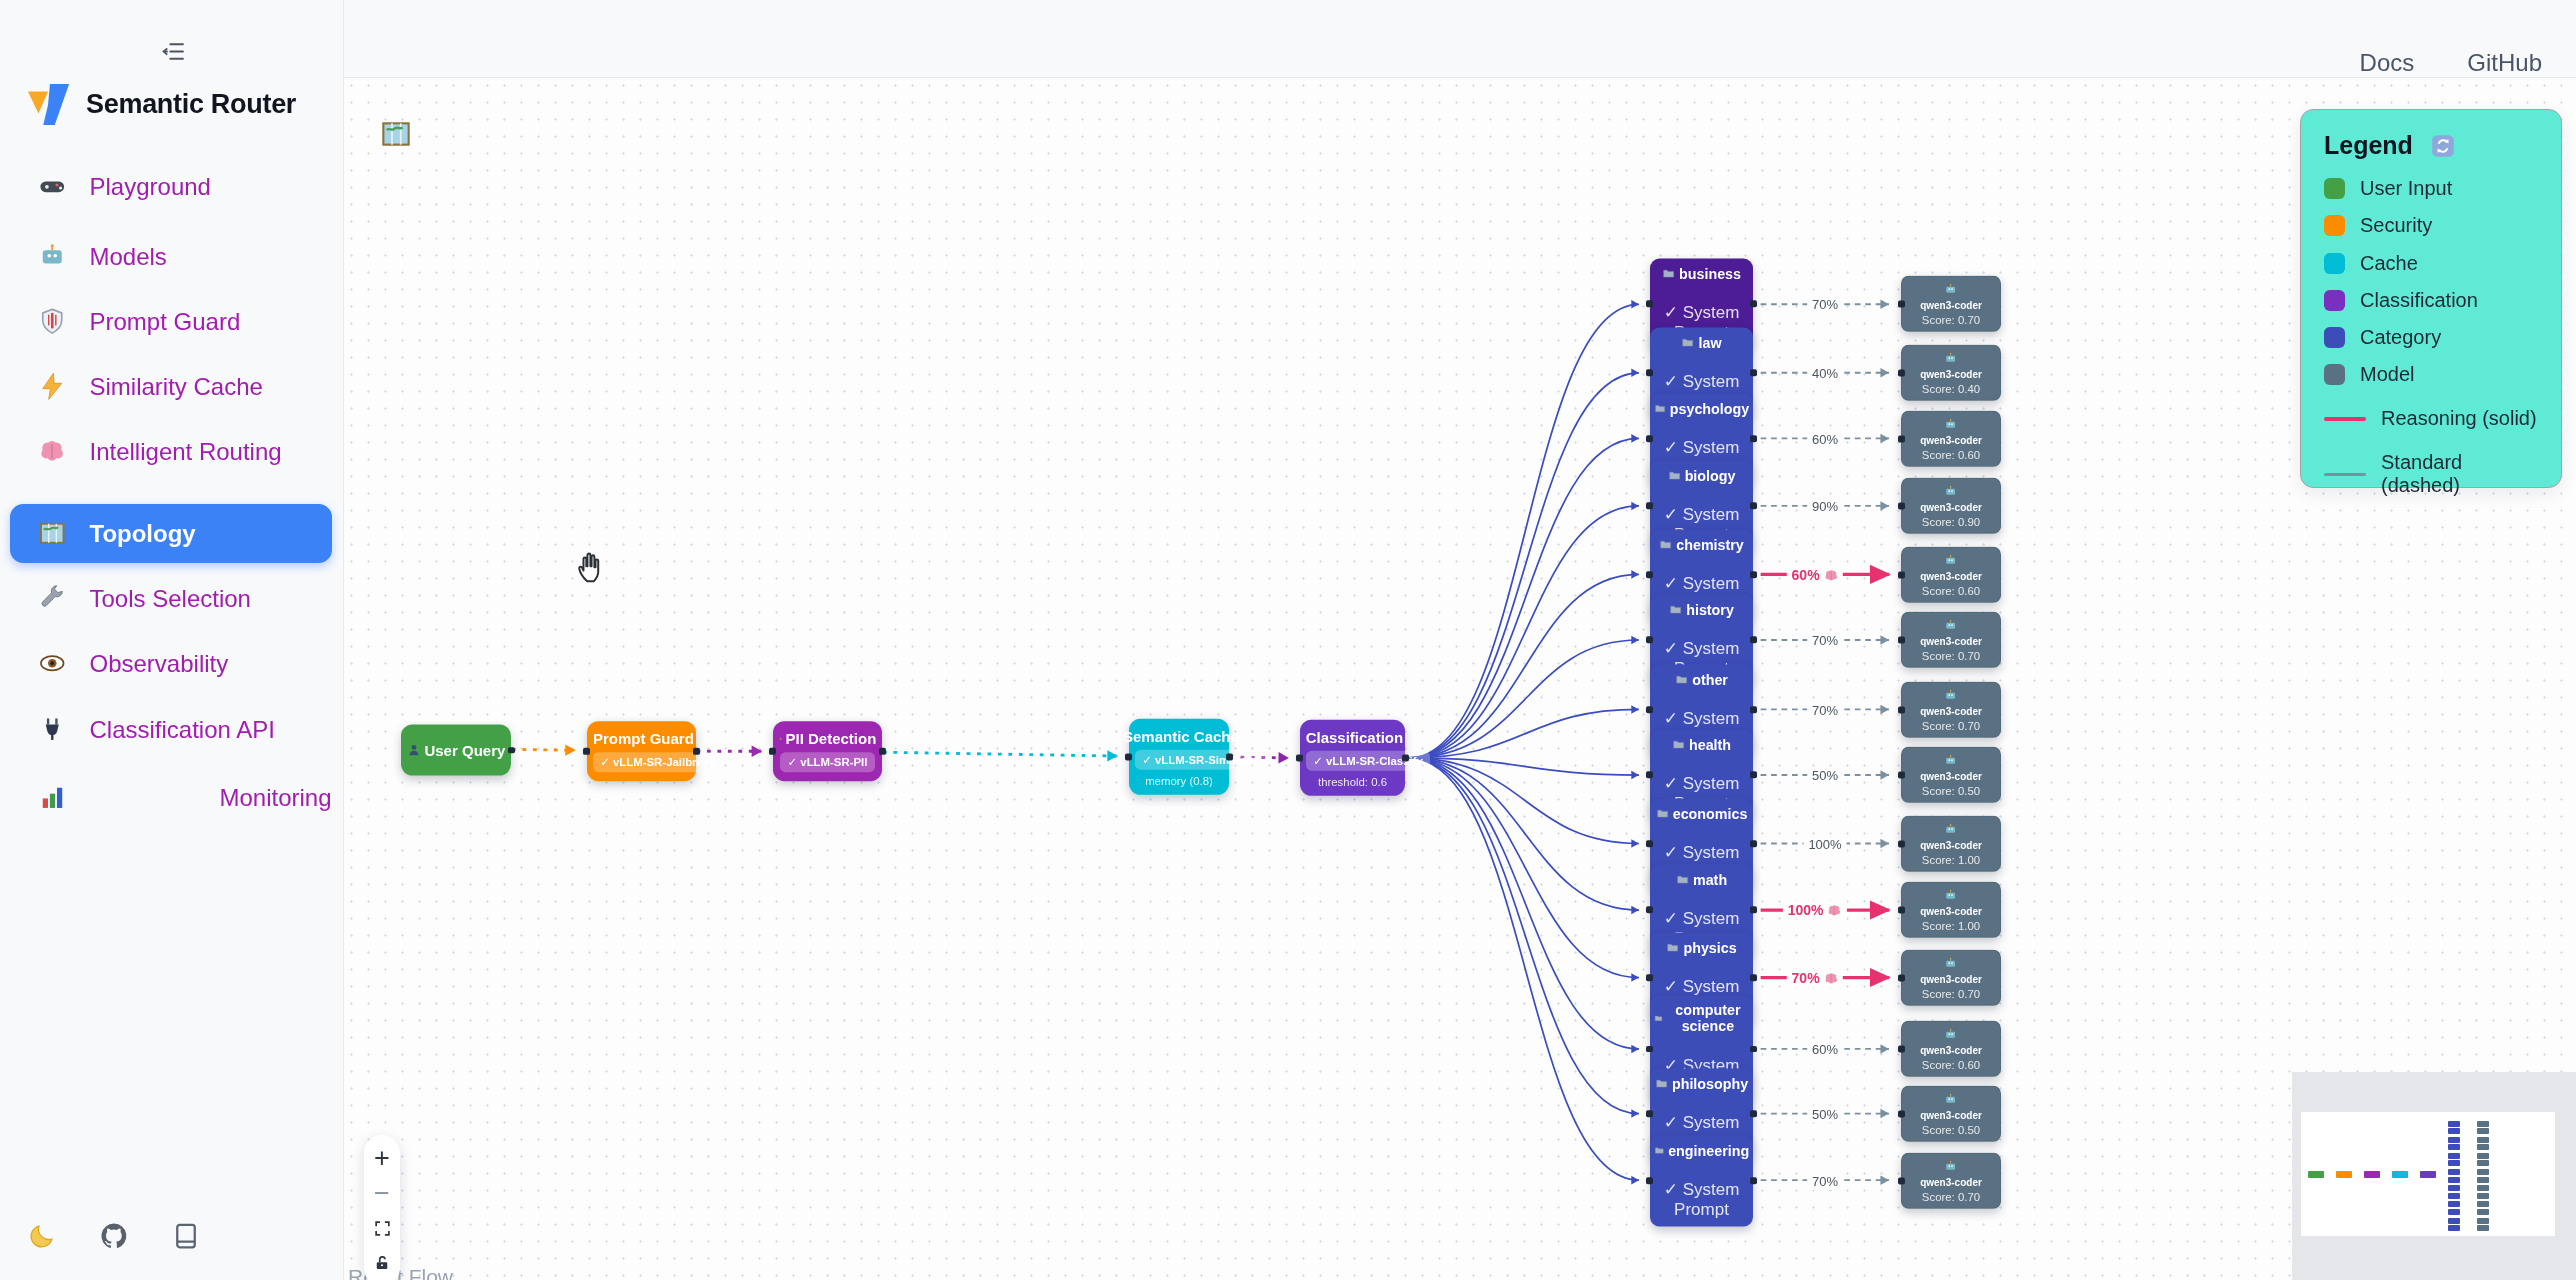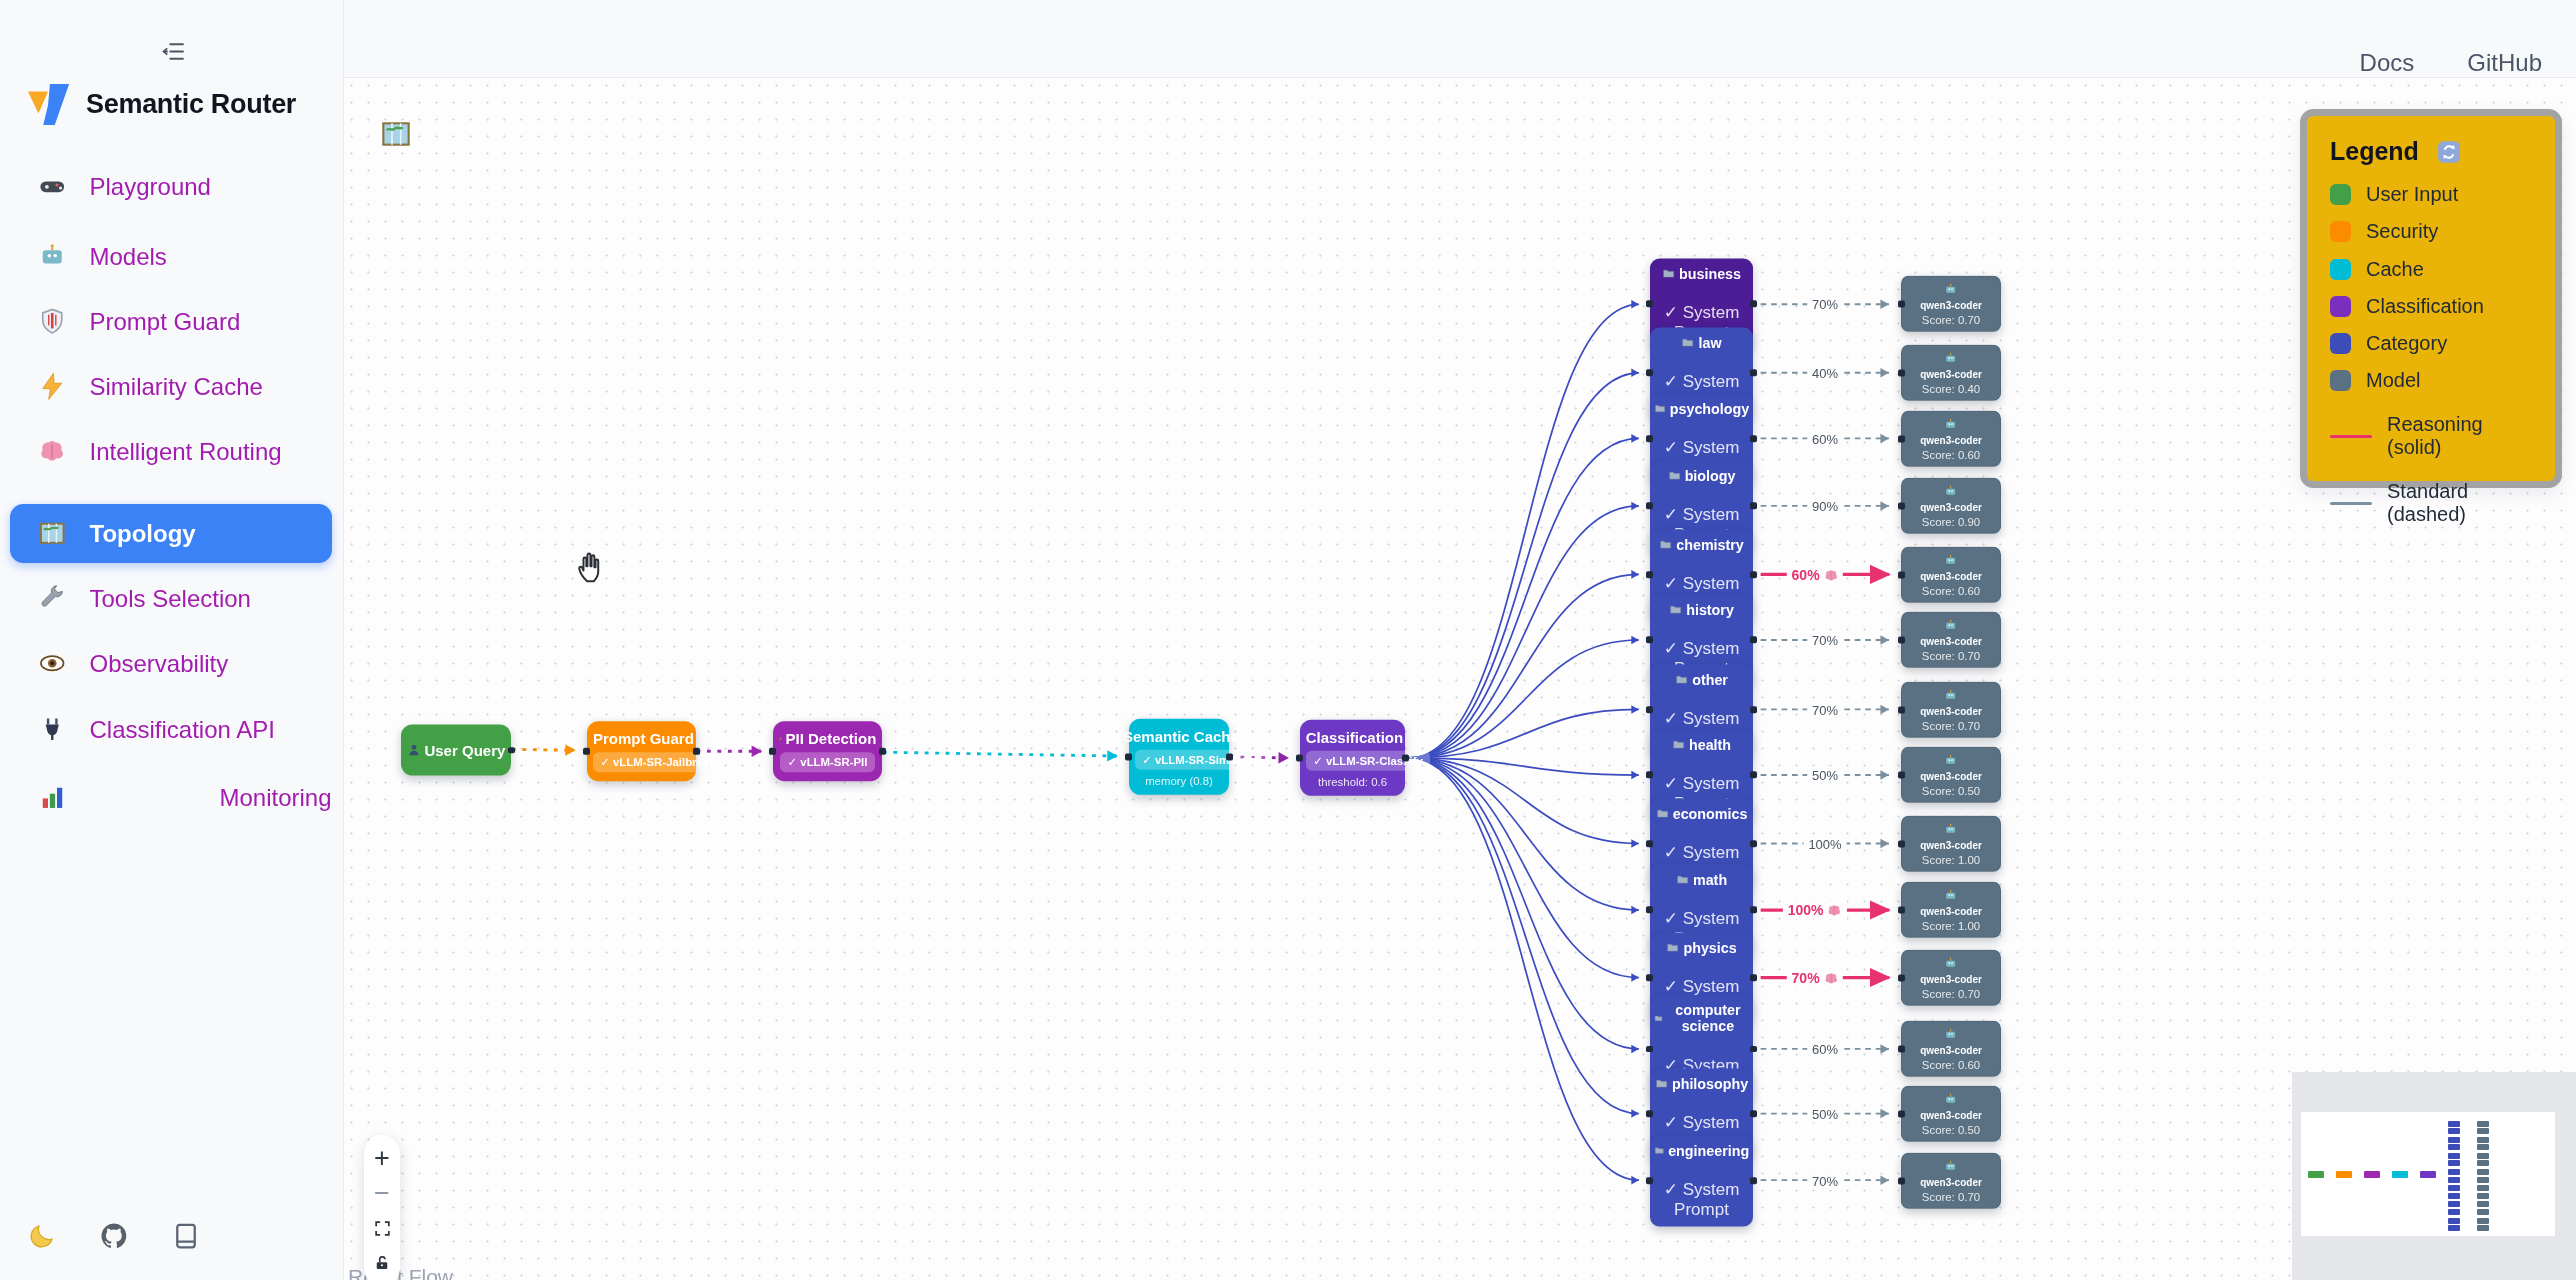--- a/index.html
+++ b/index.html
@@ -42,21 +42,21 @@
   .mdl-node{border-radius:7.6px;padding:5.7px 3.8px;border:1px solid #44566455;}
   .mdl-node .ttl{font-size:10px;flex-direction:column;}
   .mdl-node .sub{font-size:11.4px;color:rgba(255,255,255,.85);margin-top:2.9px;}
   .handle{position:absolute;width:6.7px;height:6.7px;background:#1e293b;border-radius:1.9px;top:50%;}
   .h-l{left:-3.8px;transform:translateY(-50%);}
   .h-r{right:-3.8px;transform:translateY(-50%);}
   .elabel{position:absolute;transform:translate(-50%,-50%);font-size:13px;color:#4a5560;background:#fdfdfe;padding:1px 4.8px;white-space:nowrap;pointer-events:auto;}
   .elabel.reason{color:#e8316f;font-weight:bold;font-size:14px;display:flex;align-items:center;gap:3.8px;}
 
   
-  #legend{position:absolute;left:2300px;top:109px;width:262px;height:379px;background:#eab308;border:7px solid #a3a3a3;border-radius:13.3px;box-shadow:0 5.7px 17px rgba(15,23,42,.08);z-index:30;box-sizing:border-box;padding:21px 23px;}
+  #legend{position:absolute;left:2300px;top:109px;width:262px;height:379px;background:#5eead4;border:1px solid #a3a3a3;border-radius:13.3px;box-shadow:0 5.7px 17px rgba(15,23,42,.08);z-index:30;box-sizing:border-box;padding:21px 23px;}
   #legend-title-row{display:flex;align-items:center;gap:17px;margin-bottom:17px;}
   #legend-title{font-size:25px;font-weight:bold;color:#10151f;}
   .lg-row{display:flex;align-items:center;gap:15px;margin-top:14.3px;}
   .lg-swatch{width:21px;height:21px;border-radius:5.7px;flex:0 0 auto;}
   .lg-label{font-size:20px;color:#1f2937;}
   .lg-line{width:42px;height:3.8px;border-radius:1.9px;flex:0 0 auto;}
 
   
   #controls{position:absolute;left:364px;top:1135px;width:36px;background:#fff;border-radius:18px;box-shadow:0 3.8px 13.3px rgba(15,23,42,.14);z-index:30;display:flex;flex-direction:column;align-items:center;padding:5.7px 0;}
   .ctl-btn{width:36px;height:35px;border:none;background:none;cursor:pointer;display:flex;align-items:center;justify-content:center;font-size:27px;color:#2f3640;padding:0;}

